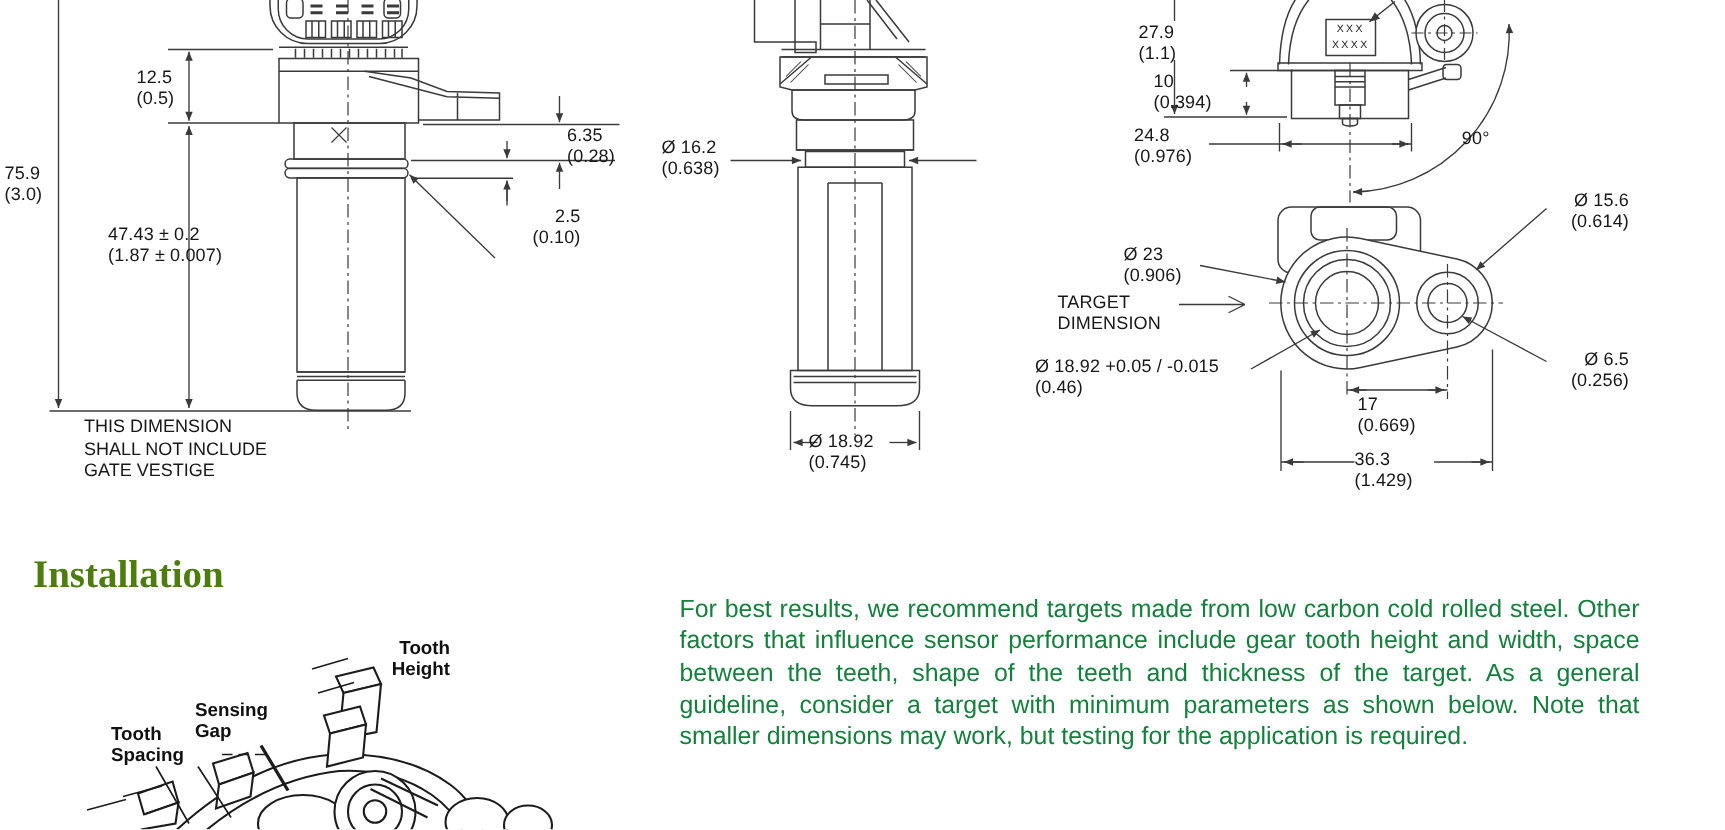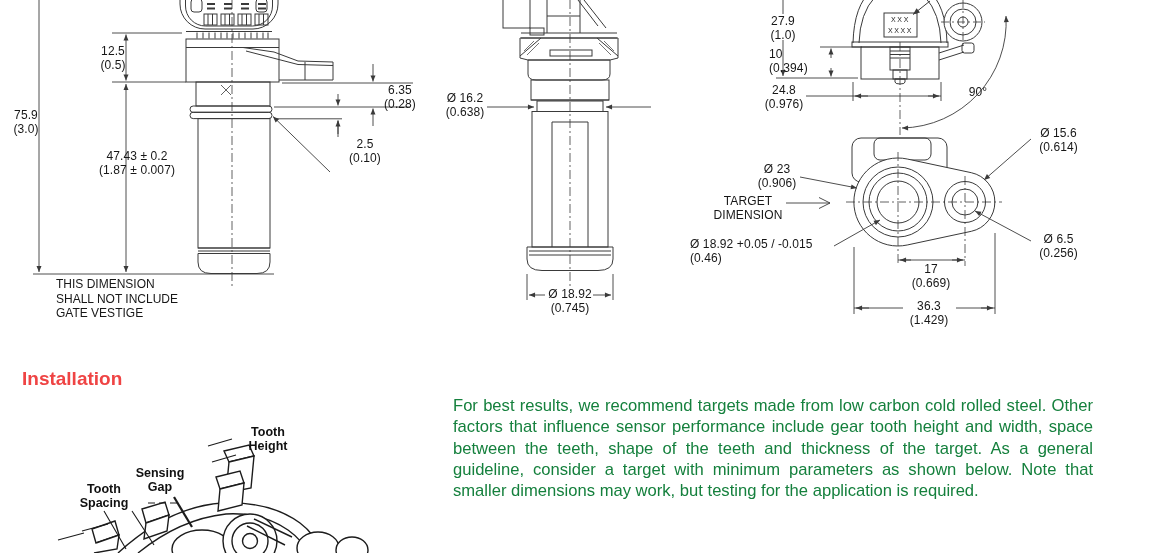--- a/index.html
+++ b/index.html
@@ -1,25 +1,25 @@
 <!DOCTYPE html>
 <html><head>
 <meta charset="utf-8">
 <style>
   html,body{margin:0;padding:0;background:#fff;}
   #page{position:relative;width:1150px;height:553px;background:#ffffff;overflow:hidden;
         font-family:"Liberation Sans","DejaVu Sans",sans-serif;color:#171717;}
   #lineart{position:absolute;left:0;top:0;}
   .dim{position:absolute;font-size:12px;line-height:1.16;letter-spacing:.1px;color:#171717;white-space:nowrap;}
   .dim span{display:block;}
-  .c{text-align:center;} .r{text-align:left;} .l{text-align:center;}
+  .c{} .r{text-align:left;} .l{text-align:right;}
   .pre{white-space:pre-line;}
   .note{position:absolute;font-size:12px;line-height:1.22;color:#171717;}
   .datecode{position:absolute;font-size:7px;line-height:1.5;letter-spacing:1.6px;text-align:center;color:#222;}
-  #installation-heading{position:absolute;left:22px;top:368px;font-size:19px;font-weight:bold;color:#ef4444;}
+  #installation-heading{position:absolute;left:22px;top:368px;font-size:26px;font-weight:bold;color:#4d7c0f;font-family:Liberation Serif, serif;}
   .figlabel{position:absolute;font-size:12.5px;font-weight:bold;line-height:1.1;color:#101010;}
   #body-paragraph{position:absolute;left:453px;top:395px;width:640px;font-size:16.6px;line-height:21.3px;
                   text-align:justify;text-align-last:left;color:#15803d;}
 </style>
 </head>
 <body>
 
 <div id="page">
 
 <svg id="lineart" width="1150" height="553" viewBox="0 0 1150 553">
@@ -228,21 +228,21 @@
   <span>Ø 16.2</span>
   <span>(0.638)</span>
 </div>
 <div class="dim c" style="left:539px;top:288px;width:62px">
   <span>Ø 18.92</span>
   <span>(0.745)</span>
 </div>
 
 <div class="dim c" style="left:759px;top:15px;width:48px">
   <span>27.9</span>
-  <span>(1.0)</span>
+  <span>(1.1)</span>
 </div>
 <div class="dim r" style="left:769px;top:48px;width:59px">
   <span>10</span>
   <span>(0.394)</span>
 </div>
 <div class="dim c" style="left:756px;top:84px;width:56px">
   <span>24.8</span>
   <span>(0.976)</span>
 </div>
 <div class="dim l" style="left:963px;top:86px;width:30px">

